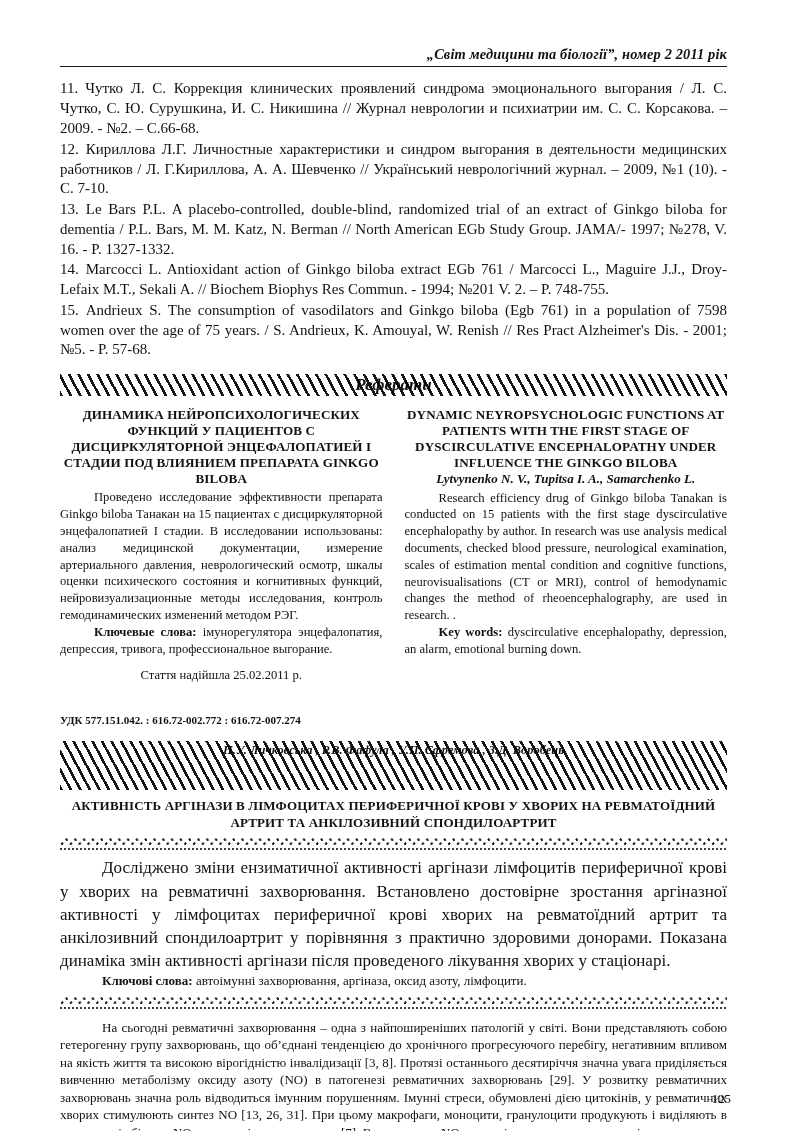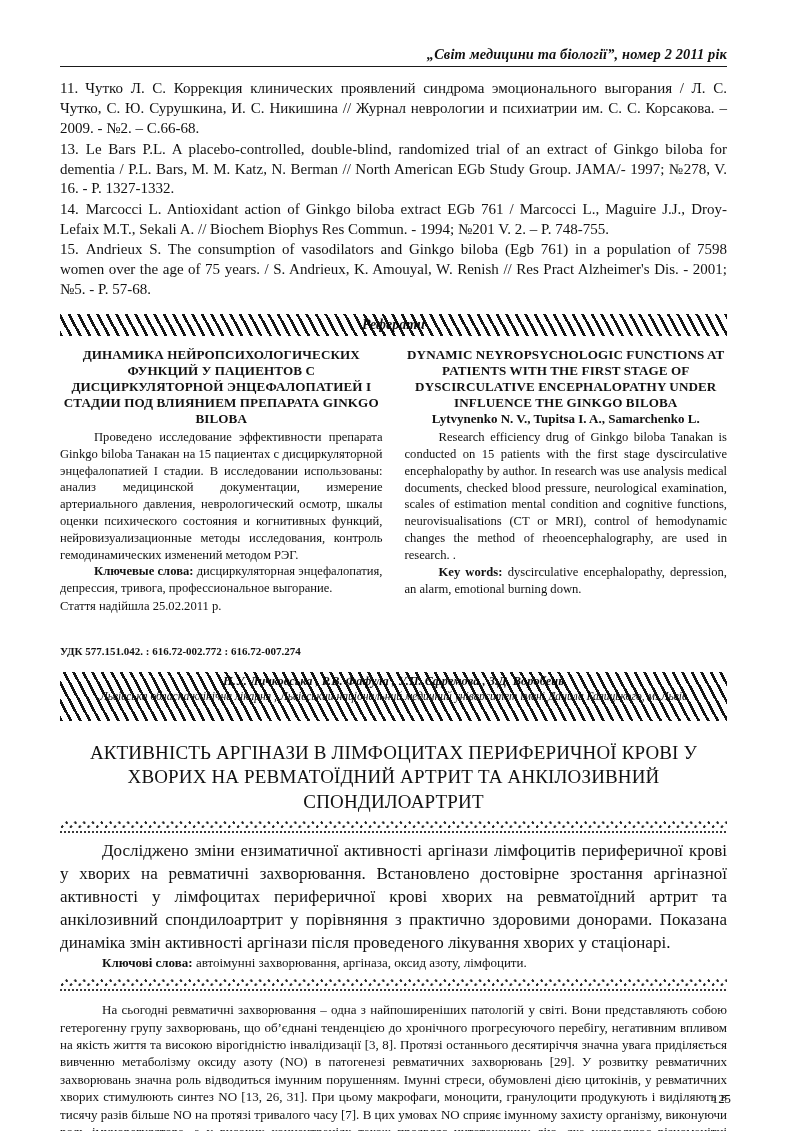--- a/index.html
+++ b/index.html
@@ -73,21 +73,21 @@
     mix-blend-mode: multiply;
     text-align: center;
   }
   .band-refer {
     margin-top: 14px;
     height: 22px;
     line-height: 22px;
   }
   .band-refer .hatch-text {
     font-weight: bold;
-    font-size: 14px;
+    font-size: 17px;
     font-style: italic;
   }
 
   
   .abstract-cols {
     display: flex;
     gap: 22px;
     margin-top: 11px;
   }
   .abs-col {
@@ -101,35 +101,36 @@
     font-size: 13.1px;
     line-height: 1.22;
     letter-spacing: 0.1px;
   }
   .abs-authors {
     text-align: center;
     font-weight: bold;
     font-size: 13px;
     line-height: 1.25;
     margin-top: 0px;
+    font-style: italic;
   }
   .abs-body {
     text-align: justify;
     text-indent: 34px;
     margin-top: 2px;
   }
   .abs-keywords {
     text-align: justify;
     text-indent: 34px;
     margin-top: 0px;
   }
   .abs-keywords b { font-weight: bold; }
   .abs-received {
-    text-align: left;
-    margin-top: 1px;
+    text-align: center;
+    margin-top: 10px;
   }
 
   
   .udc {
     margin-top: 30px;
     font-weight: bold;
     font-size: 11px;
   }
   .band-authors {
     margin-top: 15px;
@@ -142,24 +143,24 @@
     font-size: 12.4px;
     line-height: 1.28;
   }
   .band-authors .aff {
     font-weight: normal;
     font-style: italic;
     font-size: 11.6px;
   }
 
   .article-title {
-    margin-top: 20px;
-    text-align: center;
-    font-weight: normal;
-    font-size: 19px;
+    margin-top: 8px;
+    text-align: center;
+    font-weight: bold;
+    font-size: 13px;
     line-height: 1.28;
     letter-spacing: 0.15px;
   }
 
   .wave-rule {
     margin-top: 7px;
     height: 7px;
     width: 100%;
     background-image:
       radial-gradient(circle at 2.2px 5.6px, #262626 1.15px, rgba(0,0,0,0) 1.35px),
@@ -210,52 +211,52 @@
 </head>
 <body>
 
 <div class="page">
 
   <div class="running-head">„Світ медицини та біології”, номер 2 2011 рік</div>
   <div class="head-rule"></div>
 
   <div class="references">
     <p class="ref-item"><span class="ref-num">11.</span><span>Чутко Л. С. Коррекция клинических проявлений синдрома эмоционального выгорания / Л. С. Чутко, С. Ю. Сурушкина, И. С. Никишина // Журнал неврологии и психиатрии им. С. С. Корсакова. – 2009. - №2. – С.66-68.</span></p>
+    <p class="ref-item"><span class="ref-num">12.</span><span>Кириллова Л.Г. Личностные характеристики и синдром выгорания в деятельности медицинских работников / Л. Г.Кириллова, А. А. Шевченко // Український неврологічний журнал. – 2009, №1 (10). - С. 7-10.</span></p>
     <p class="ref-item"><span class="ref-num">13.</span><span>Le Bars P.L. A placebo-controlled, double-blind, randomized trial of an extract of Ginkgo biloba for dementia / P.L. Bars, M. M. Katz, N. Berman // North American EGb Study Group. JAMA/- 1997; №278, V. 16. - P. 1327-1332.</span></p>
     <p class="ref-item"><span class="ref-num">14.</span><span>Marcocci L. Antioxidant action of Ginkgo biloba extract EGb 761 / Marcocci L., Maguire J.J., Droy-Lefaix M.T., Sekali A. // Biochem Biophys Res Commun. -  1994; №201 V. 2. – P. 748-755.</span></p>
     <p class="ref-item"><span class="ref-num">15.</span><span>Andrieux S. The consumption of vasodilators and Ginkgo biloba (Egb 761) in a population of 7598 women over the age of 75 years. / S. Andrieux, K. Amouyal, W. Renish // Res Pract Alzheimer's Dis. -  2001; №5. - P. 57-68.</span></p>
   </div>
 
   <div class="hatch-band band-refer">
     <div class="hatch-text">Реферати</div>
   </div>
 
   <div class="abstract-cols">
 
     <div class="abs-col">
       <div class="abs-title">ДИНАМИКА НЕЙРОПСИХОЛОГИЧЕСКИХ ФУНКЦИЙ У ПАЦИЕНТОВ С ДИСЦИРКУЛЯТОРНОЙ ЭНЦЕФАЛОПАТИЕЙ I СТАДИИ ПОД ВЛИЯНИЕМ ПРЕПАРАТА GINKGO BILOBA</div>
       <div class="abs-body">Проведено исследование эффективности препарата Ginkgo biloba Танакан на 15 пациентах с дисциркуляторной энцефалопатией I стадии. В исследовании использованы: анализ медицинской документации, измерение артериального давления, неврологический осмотр, шкалы оценки психического состояния и когнитивных функций, нейровизуализационные методы исследования, контроль гемодинамических изменений методом РЭГ.</div>
-      <div class="abs-keywords"><b>Ключевые слова:</b> <span>дисциркуляторная энцефалопатия, депрессия, тривога, профессиональное выгорание.</span></div>
+      <div class="abs-keywords"><b>Ключевые слова:</b> <span>імунорегулятора энцефалопатия, депрессия, тривога, профессиональное выгорание.</span></div>
       <div class="abs-received">Стаття надійшла 25.02.2011 р.</div>
     </div>
 
     <div class="abs-col">
       <div class="abs-title">DYNAMIC  NEYROPSYCHOLOGIC FUNCTIONS AT PATIENTS WITH THE FIRST STAGE OF DYSCIRCULATIVE ENCEPHALOPATHY UNDER INFLUENCE THE GINKGO BILOBA</div>
       <div class="abs-authors">Lytvynenko N. V., Tupitsa I. A., Samarchenko L.</div>
       <div class="abs-body">Research efficiency drug of Ginkgo biloba Tanakan is conducted on 15 patients with the first stage dyscirculative encephalopathy by author. In research was use analysis medical documents, checked blood pressure, neurological examination, scales of estimation mental condition and cognitive functions, neurovisualisations (CT or MRI), control of hemodynamic changes the method of rheoencephalography, are used in research.   .</div>
       <div class="abs-keywords"><b>Key words:</b> <span>dyscirculative encephalopathy, depression, an alarm, emotional burning down.</span></div>
     </div>
 
   </div>
 
   <div class="udc">УДК 577.151.042. : 616.72-002.772 : 616.72-007.274</div>
 
   <div class="hatch-band band-authors">
     <div class="hatch-text">Н.У. Личковська , Р.В. Фафула , У.П. Єфремова , З.Д. Воробець</div>
-    <div class="hatch-text aff">Львівська обласна клінічна лікарня ,  Львівський національний медичний університет імені Данила Галицького, м. Львів</div>
   </div>
 
   <div class="article-title">АКТИВНІСТЬ АРГІНАЗИ В ЛІМФОЦИТАХ ПЕРИФЕРИЧНОЇ КРОВІ У ХВОРИХ НА РЕВМАТОЇДНИЙ АРТРИТ ТА АНКІЛОЗИВНИЙ СПОНДИЛОАРТРИТ</div>
 
   <div class="wave-rule"></div>
   <div class="dotted-rule"></div>
 
   <div class="summary">Досліджено зміни ензиматичної активності аргінази лімфоцитів периферичної крові у хворих на ревматичні захворювання. Встановлено достовірне зростання аргіназної активності у лімфоцитах периферичної крові хворих на ревматоїдний артрит та анкілозивний спондилоартрит у порівняння з практично здоровими донорами. Показана динаміка змін активності аргінази після проведеного лікування хворих у стаціонарі.</div>
   <div class="summary-keywords"><b>Ключові слова:</b> <span>автоімунні захворювання, аргіназа, оксид азоту, лімфоцити.</span></div>
 

